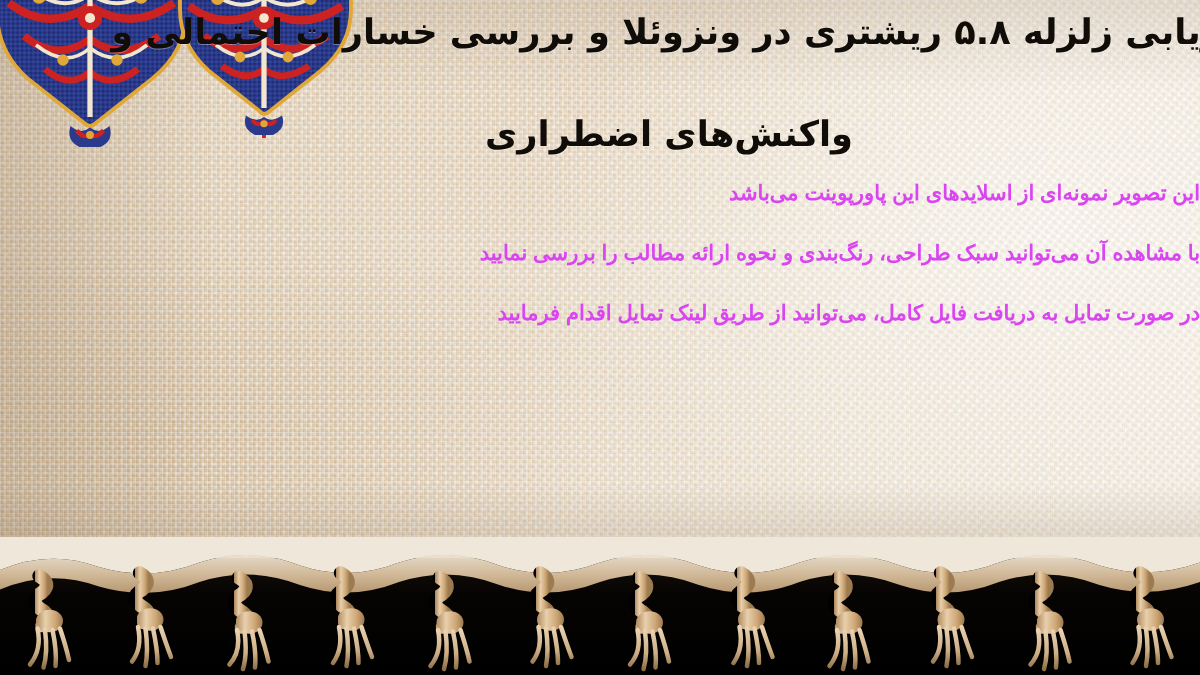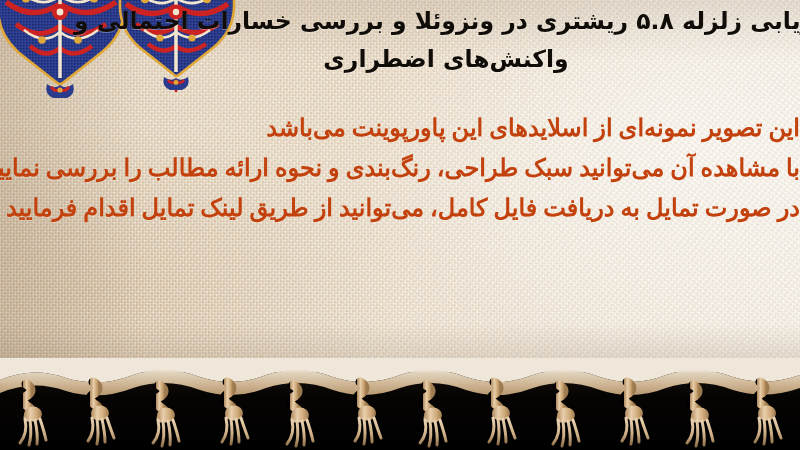--- a/index.html
+++ b/index.html
@@ -127,32 +127,32 @@
     color: #100c08;
     font-family: "DejaVu Sans", "Liberation Sans", sans-serif;
     font-size: 23.5px;
     font-weight: 700;
     line-height: 38px;
     letter-spacing: -0.2px;
     white-space: nowrap;
     text-shadow: 0 1px 0 rgba(255,255,255,0.30);
   }
   .title .tline { display: block; }
-  .title .tline.l2 { margin-right: 36px; }
+  .title .tline.l2 { margin-right: 36px; margin-top: 30px; }
 
   .body {
     position: absolute;
     top: 108px;
     right: 0;
     width: 800px;
     padding-left: 4px;
     text-align: right;
-    color: #c2410c;
-    font-family: Liberation Serif, serif;
-    font-size: 24px;
+    color: #d946ef;
+    font-family: Liberation Sans, sans-serif;
+    font-size: 14px;
     font-weight: 700;
     line-height: 40px;
     letter-spacing: -0.2px;
     text-shadow: 0 1px 0 rgba(255,255,255,0.26);
   }
   .body .bline { display: block; white-space: nowrap; }
   .body .bline.b1 { padding-left: 8px; }
   .body .bline.b2 { padding-left: 2px; }
   .body .bline.b3 { padding-left: 2px; }
 </style>

